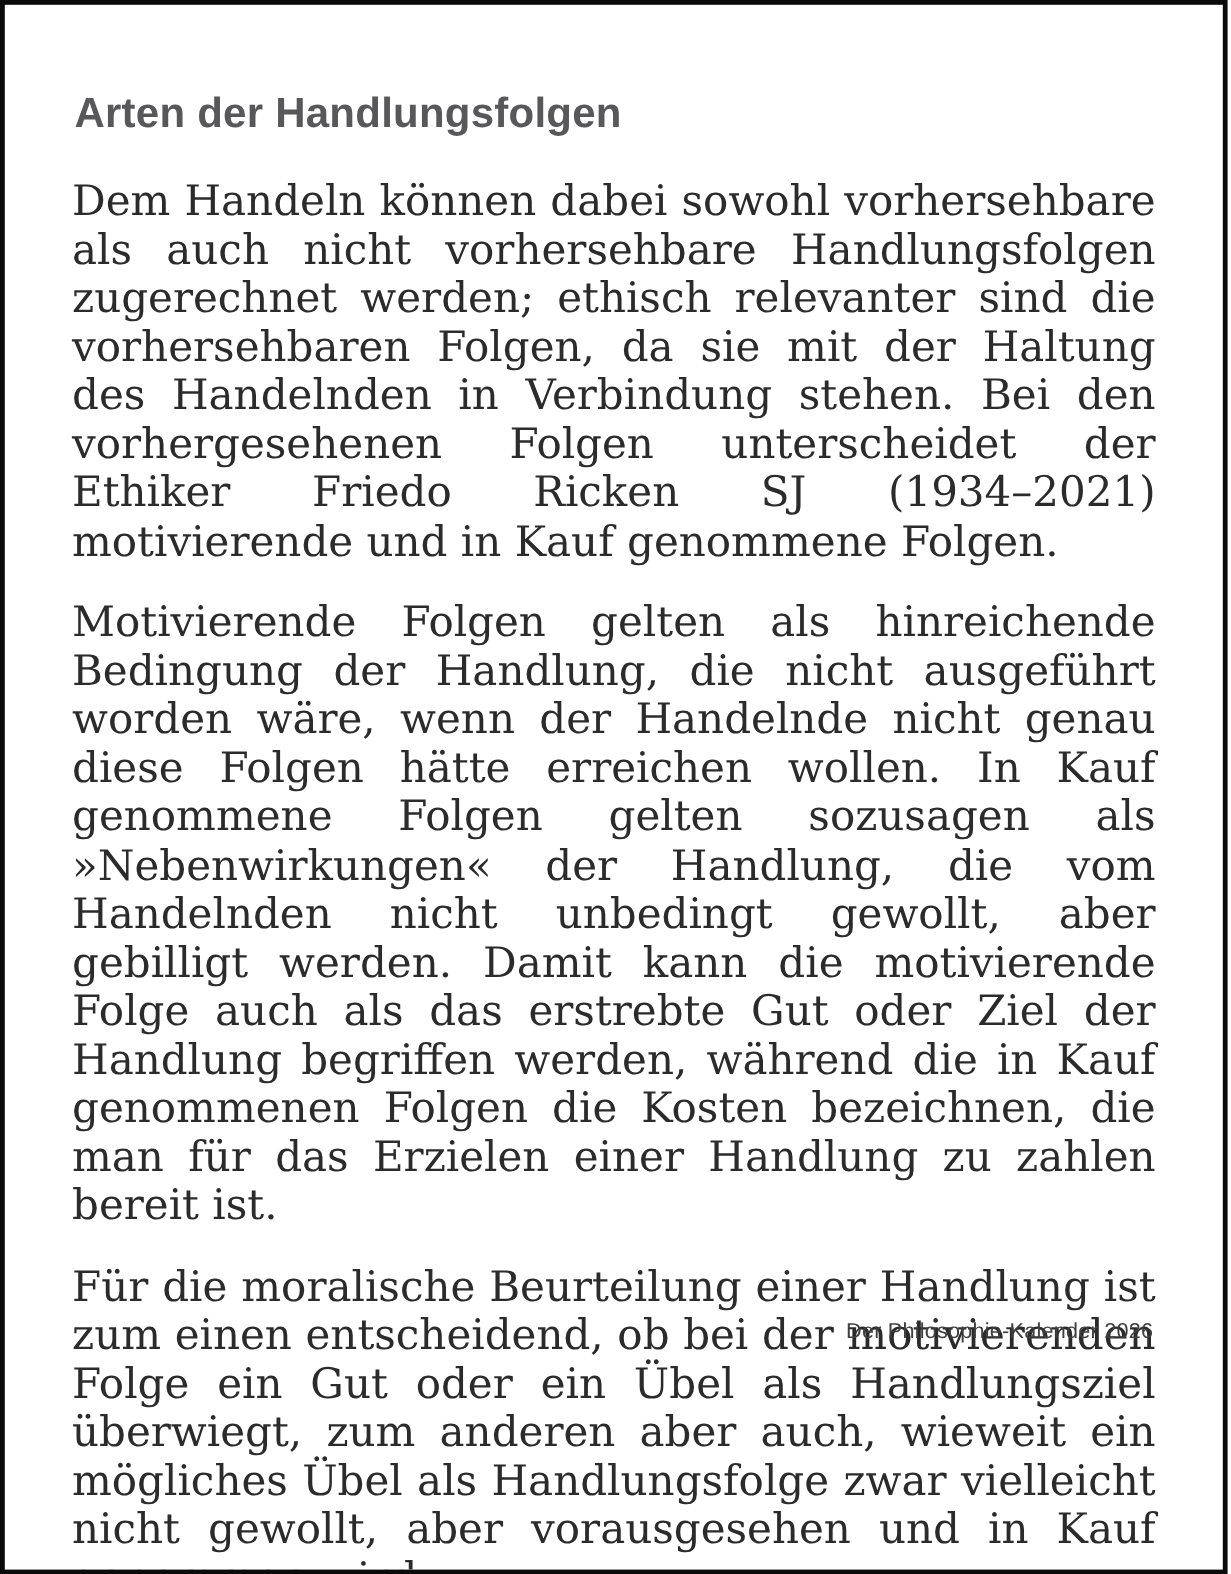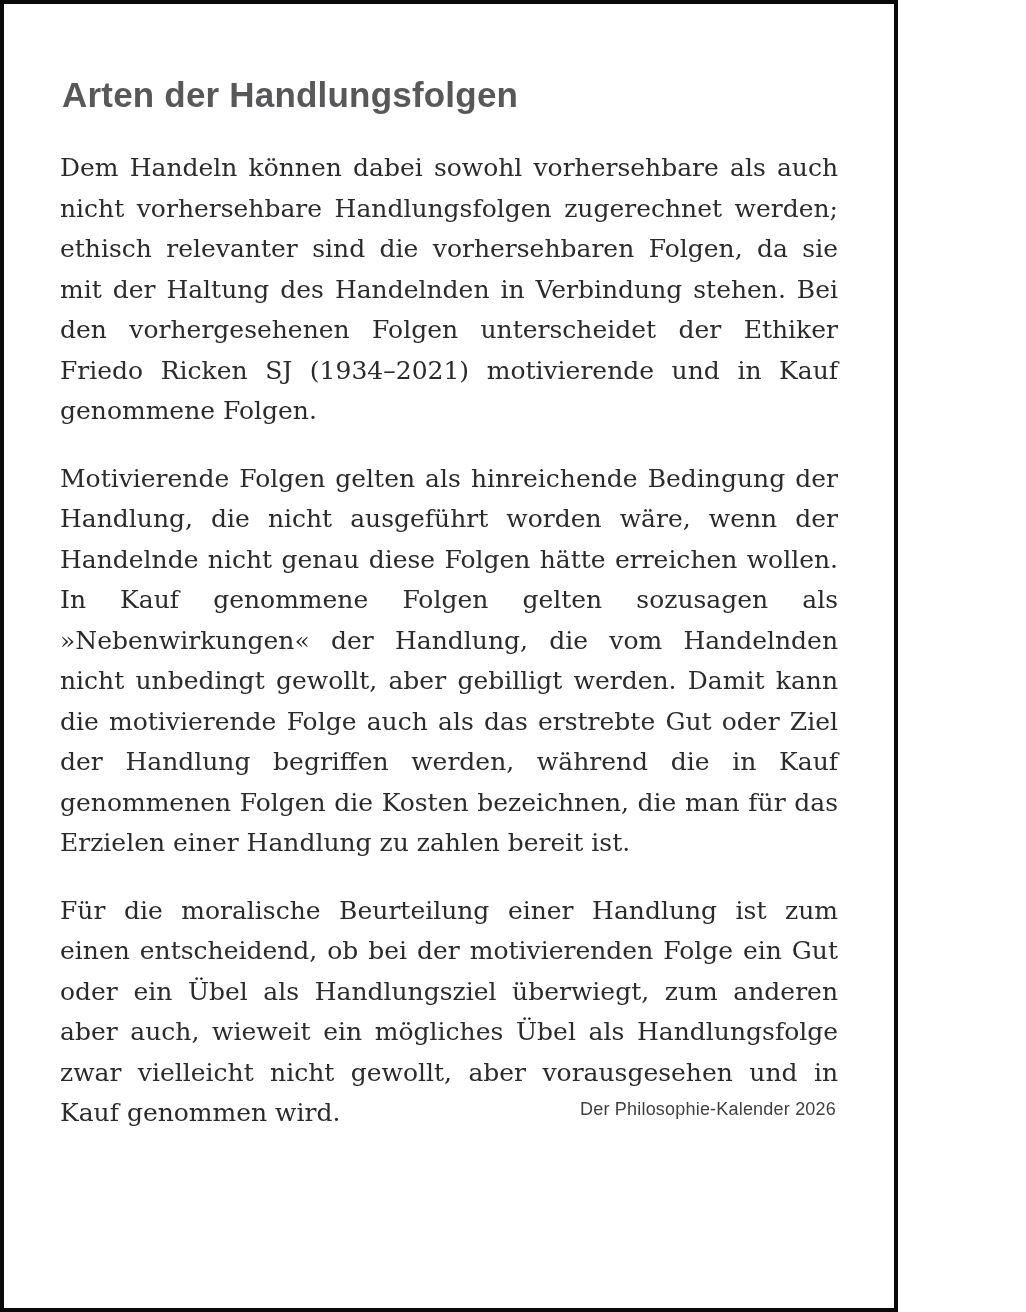--- a/index.html
+++ b/index.html
@@ -2,41 +2,41 @@
 <html lang="de"><head>
 <meta charset="utf-8">
 <style>
   html, body {
     margin: 0;
     padding: 0;
     background: #ffffff;
   }
   .page {
     position: relative;
-    width: 898px;
+    width: 1023px;
     height: 1312px;
     box-sizing: border-box;
     background: #ffffff;
     border: 4px solid #0a0a0a;
     padding: 0 56px;
     overflow: hidden;
   }
   .page-title {
     margin: 71px 0 0 2px;
     font-family: "Liberation Sans", sans-serif;
     font-weight: 700;
     font-size: 35px;
     line-height: 40px;
     color: #58585a;
     letter-spacing: 0.2px;
   }
   .body-paragraph {
     margin: 27px 0 0 0;
     font-family: "DejaVu Serif", "Liberation Serif", serif;
-    font-size: 25px;
+    font-size: 35px;
     line-height: 40.5px;
     color: #2b2b2b;
     text-align: justify;
     hyphens: auto;
     -webkit-hyphens: auto;
   }
   .body-paragraph.first {
     margin-top: 33px;
   }
   .footer-credit {

